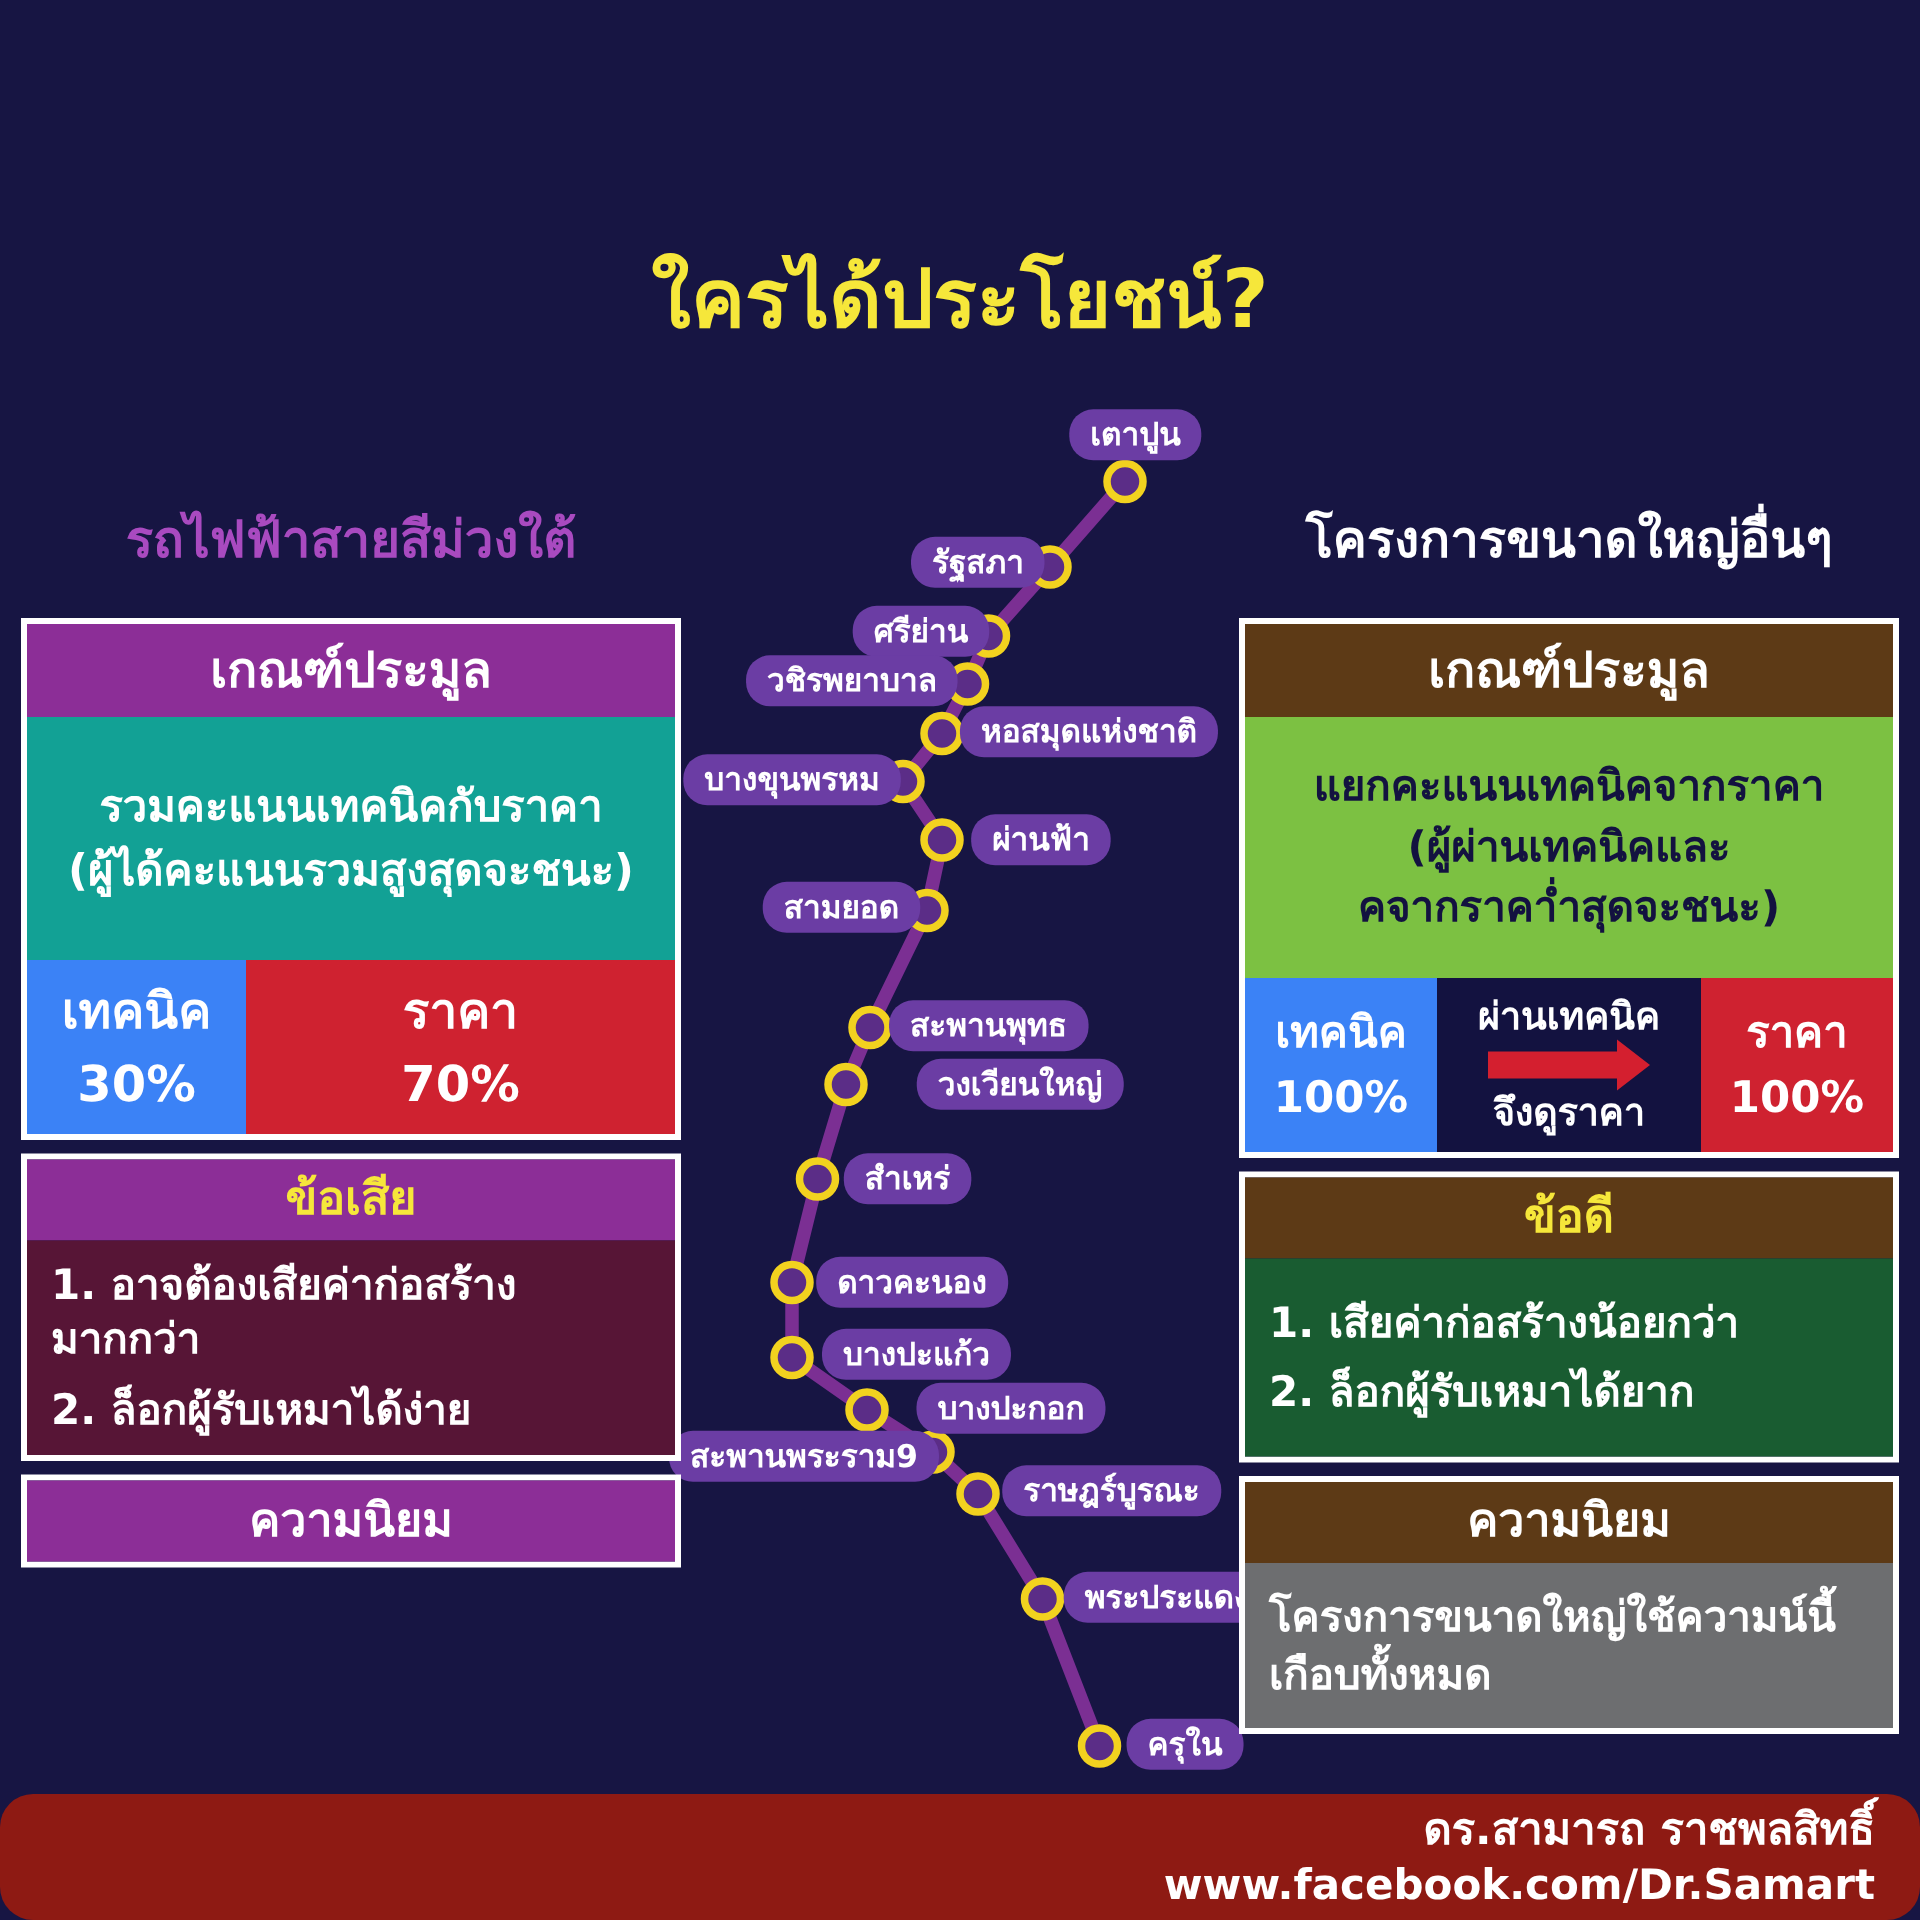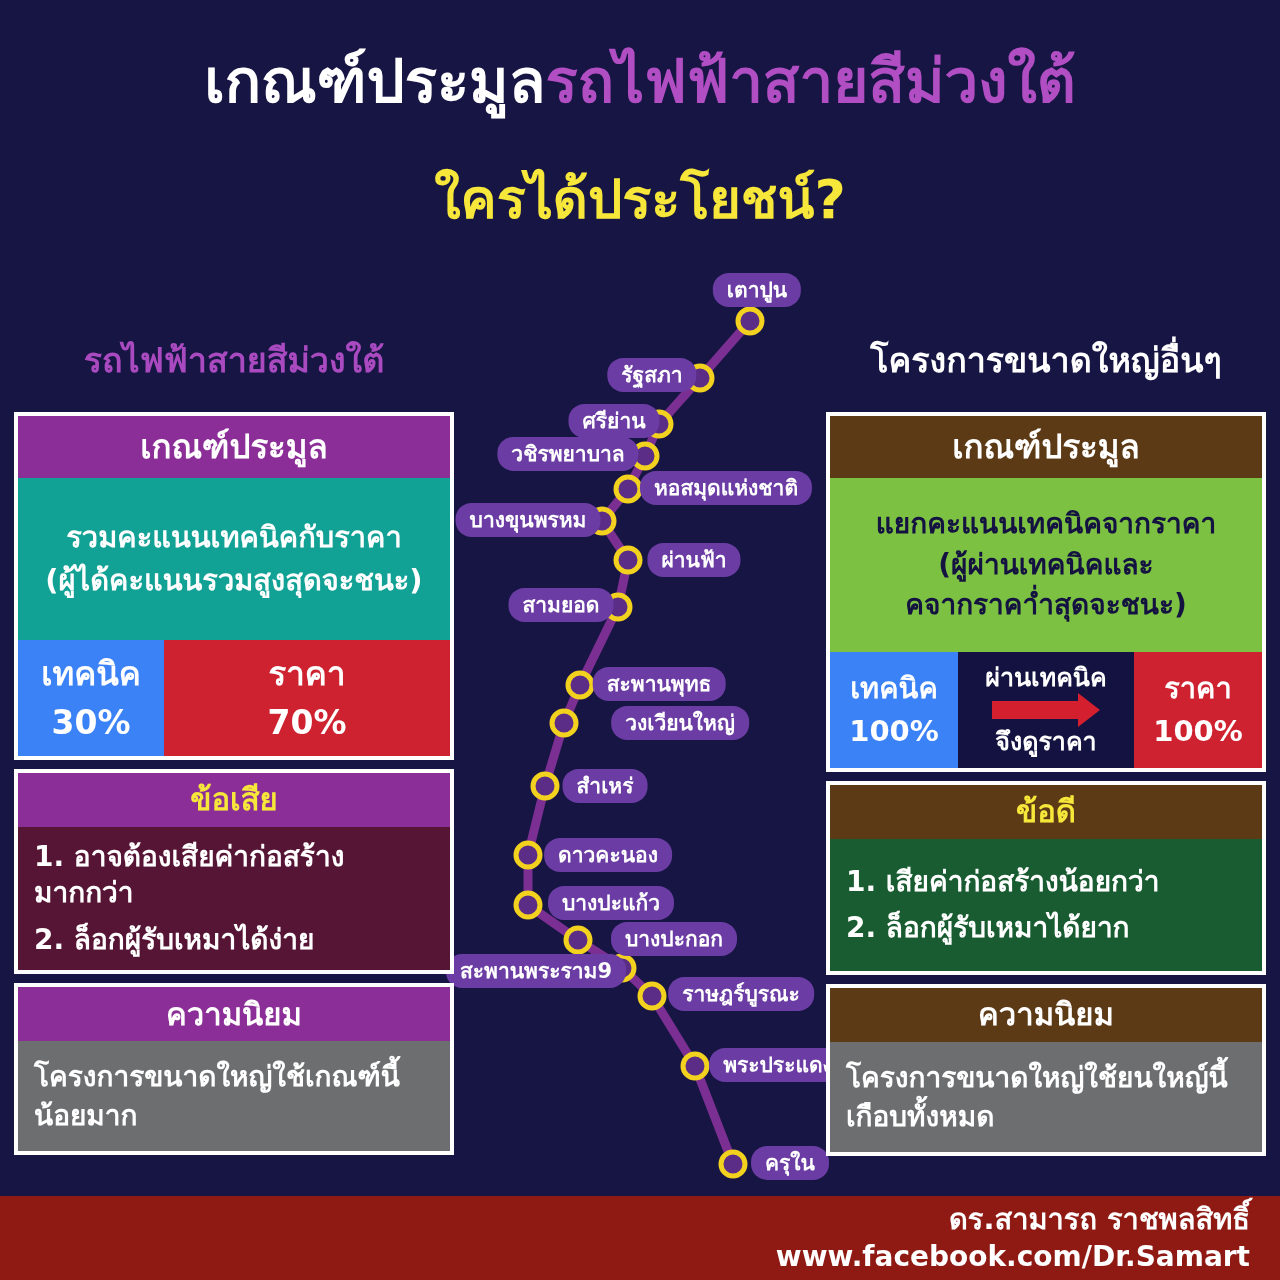--- a/index.html
+++ b/index.html
@@ -88,33 +88,30 @@
   .station-pill{
     position:absolute;transform:translate(-50%,-50%);
     background:#6b3da4;color:#ffffff;font-weight:bold;font-size:21px;
     padding:4px 14px;border-radius:16px;white-space:nowrap;line-height:1.25;text-align:center;
   }
 
   
   .footer{
     position:absolute;left:0;bottom:0;width:100%;height:84px;background:#8e1a13;z-index:4;
     display:flex;flex-direction:column;align-items:flex-end;justify-content:center;
-    padding-right:30px;box-sizing:border-box;color:#ffffff;font-weight:bold;line-height:1.3;
+    padding-right:30px;box-sizing:border-box;color:#ffffff;font-weight:bold;line-height:1.3;border-radius:22px;
   }
   .footer .f1{font-size:29px;}
   .footer .f2{font-size:28px;}
 </style>
 </head>
 <body>
 
 <div class="canvas">
 
-  <div class="title1">
-    <span>เกณฑ์ประมูล</span><span class="t-purple">รถไฟฟ้าสายสีม่วงใต้</span>
-  </div>
   <div class="title2">ใครได้ประโยชน์?</div>
 
   <div class="col-heading left">รถไฟฟ้าสายสีม่วงใต้</div>
   <div class="col-heading right">โครงการขนาดใหญ่อื่นๆ</div>
 
   <svg id="map-svg" class="map-svg" width="1280" height="1280" viewBox="0 0 1280 1280">
       <polyline points="750,321 700,378 659,424 645,456 628,489 602,521 628,560 618,607 580,685 564,723 545,786 528,855 528,905 578,940 622,968 652,996 695,1066 733,1164" fill="none" stroke="#7b2f93" stroke-width="9" stroke-linejoin="round" stroke-linecap="round"></polyline>
       <circle cx="750" cy="321" r="12" fill="#5b2d87" stroke="#f2d21f" stroke-width="5"></circle>
       <circle cx="700" cy="378" r="12" fill="#5b2d87" stroke="#f2d21f" stroke-width="5"></circle>
       <circle cx="659" cy="424" r="12" fill="#5b2d87" stroke="#f2d21f" stroke-width="5"></circle>
@@ -177,21 +174,20 @@
     <div class="box">
       <div class="sec-head purple small yellow-text">ข้อเสีย</div>
       <div class="list-body maroon">
         <div>1. อาจต้องเสียค่าก่อสร้างมากกว่า</div>
         <div>2. ล็อกผู้รับเหมาได้ง่าย</div>
       </div>
     </div>
 
     <div class="box">
       <div class="sec-head purple small">ความนิยม</div>
-      <div class="pop-body">โครงการขนาดใหญ่ใช้เกณฑ์นี้น้อยมาก</div>
     </div>
   </div>
 
   <div class="panel right">
     <div class="box">
       <div class="sec-head brown">เกณฑ์ประมูล</div>
       <div class="green-body">
         <div>แยกคะแนนเทคนิคจากราคา</div>
         <div>(ผู้ผ่านเทคนิคและ</div>
         <div>คจากราคา่ำสุดจะชนะ)</div>
@@ -216,21 +212,21 @@
     <div class="box">
       <div class="sec-head brown small yellow-text">ข้อดี</div>
       <div class="list-body darkgreen">
         <div>1. เสียค่าก่อสร้างน้อยกว่า</div>
         <div>2. ล็อกผู้รับเหมาได้ยาก</div>
       </div>
     </div>
 
     <div class="box">
       <div class="sec-head brown small">ความนิยม</div>
-      <div class="pop-body">โครงการขนาดใหญ่ใช้ยนใหญ์นี้เกือบทั้งหมด</div>
+      <div class="pop-body">โครงการขนาดใหญ่ใช้ความน์นี้เกือบทั้งหมด</div>
     </div>
   </div>
 
   <div class="footer">
     <div class="f1">ดร.สามารถ ราชพลสิทธิ์</div>
     <div class="f2">www.facebook.com/Dr.Samart</div>
   </div>
 
 </div>
 

